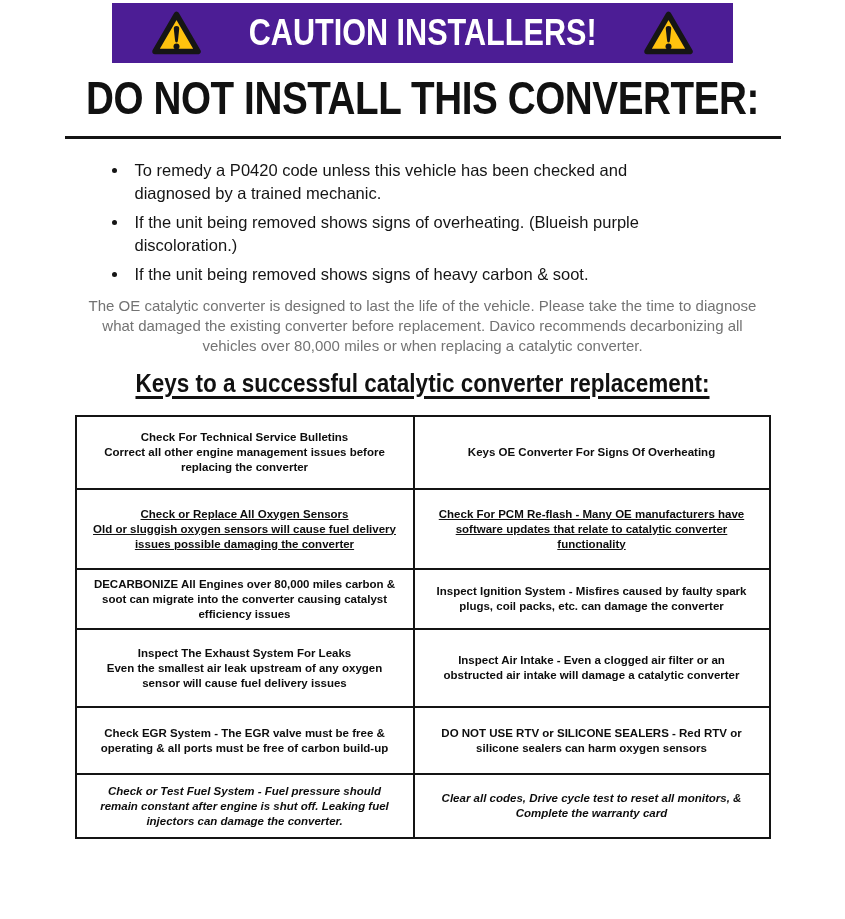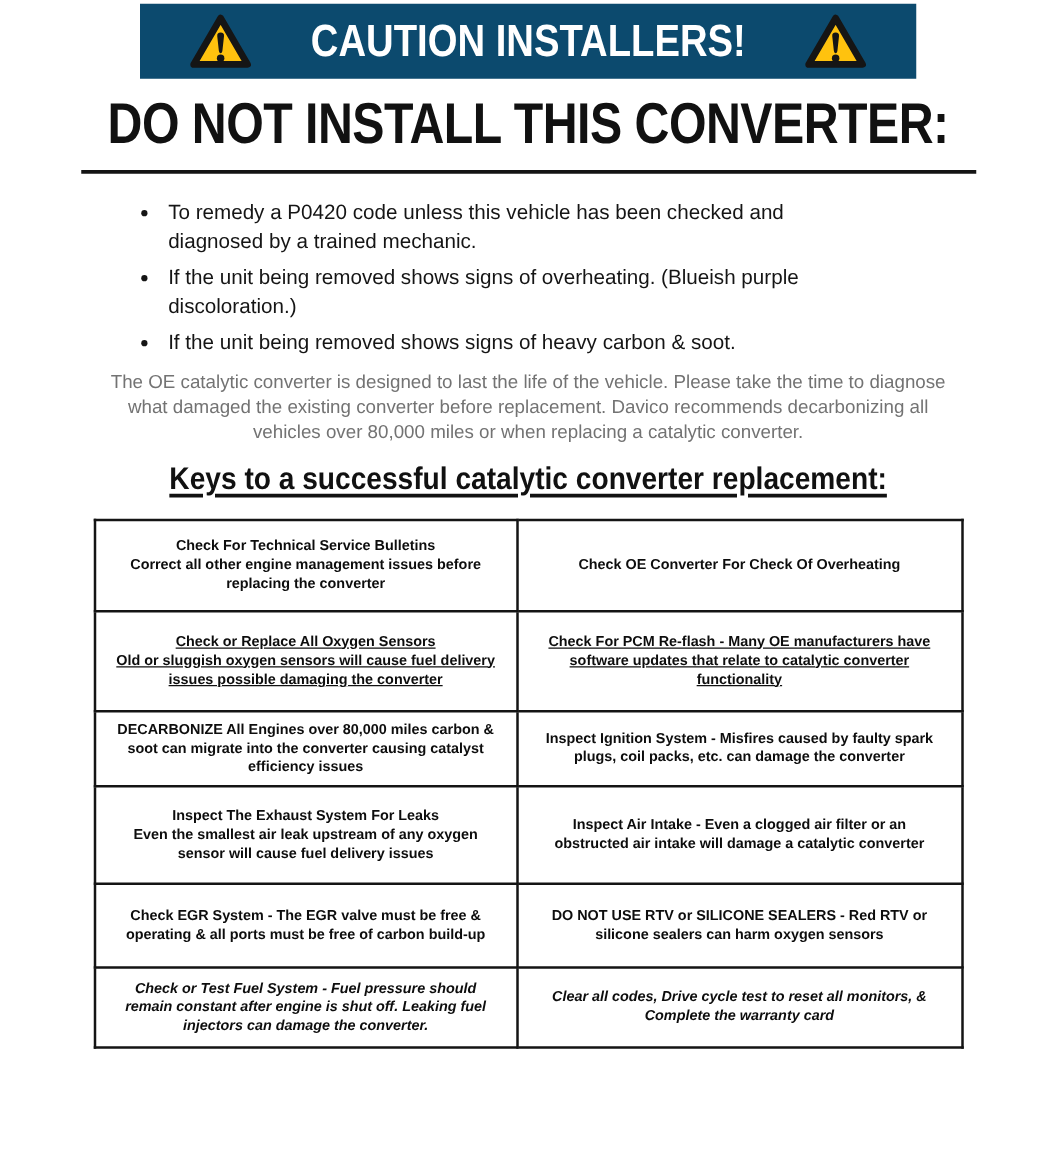--- a/index.html
+++ b/index.html
@@ -99,21 +99,21 @@
   tr.r1 { height: 73px; }
   tr.r2 { height: 80px; text-decoration: underline; }
   tr.r3 { height: 60px; }
   tr.r4 { height: 78px; border-radius: 11px; }
   tr.r5 { height: 67px; margin-top: 46px; }
   tr.r6 { height: 64px; font-style: italic; }
 </style>
 </head>
 <body>
 
-<div class="banner" style="background-color: #0c4a6e;">
+<div class="banner" style="background-color: #4c1d95;">
   <span class="warning-icon">
     <svg viewBox="0 0 100 90">
       <path d="M50 7 L93 81 H7 Z" fill="#FFC20E" stroke="#151515" stroke-width="11" stroke-linejoin="round"></path>
       <path d="M50 30 q6 0 5.4 6 l-2.4 22 q-0.3 5 -3 5 q-2.7 0 -3 -5 l-2.4 -22 q-0.6 -6 5.4 -6 Z" fill="#151515"></path>
       <circle cx="50" cy="71" r="6" fill="#151515"></circle>
     </svg>
   </span>
   <span class="banner-title">CAUTION INSTALLERS!</span>
   <span class="warning-icon">
     <svg viewBox="0 0 100 90">
@@ -145,21 +145,21 @@
 <table class="tips-table">
   <colgroup>
       <col style="width:338px">
       <col style="width:356px">
     </colgroup>
   <tbody>
     <tr class="r1">
       <td>Check For Technical Service Bulletins
 Correct all other engine management issues before
 replacing the converter</td>
-      <td class="emphasis">Check OE Converter For Check Of Overheating</td>
+      <td class="emphasis">Keys OE Converter For Signs Of Overheating</td>
     </tr>
     <tr class="r2">
       <td>Check or Replace All Oxygen Sensors
 Old or sluggish oxygen sensors will cause fuel delivery
 issues possible damaging the converter</td>
       <td>Check For PCM Re-flash - Many OE manufacturers have
 software updates that relate to catalytic converter
 functionality</td>
     </tr>
     <tr class="r3">

